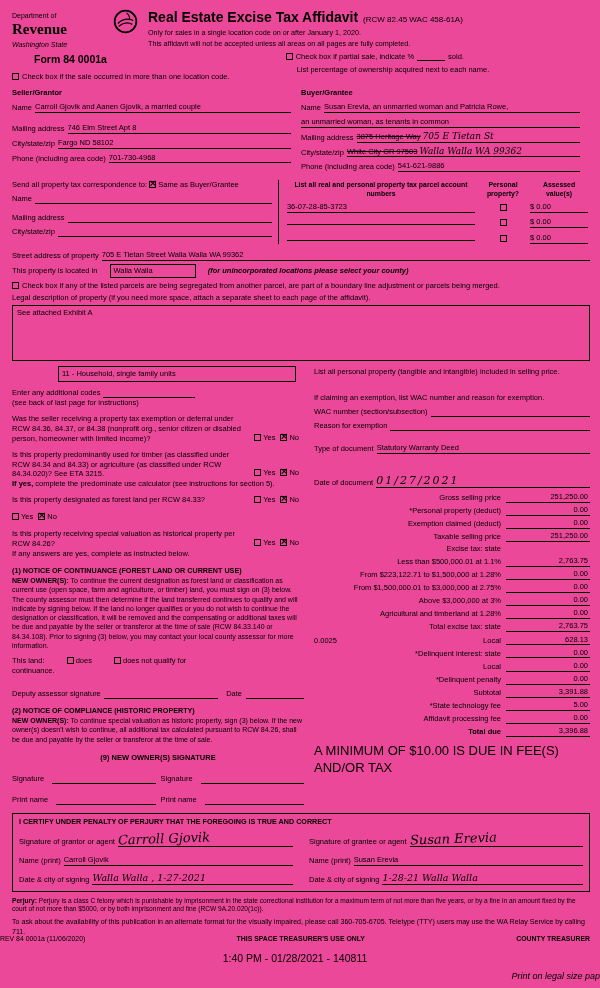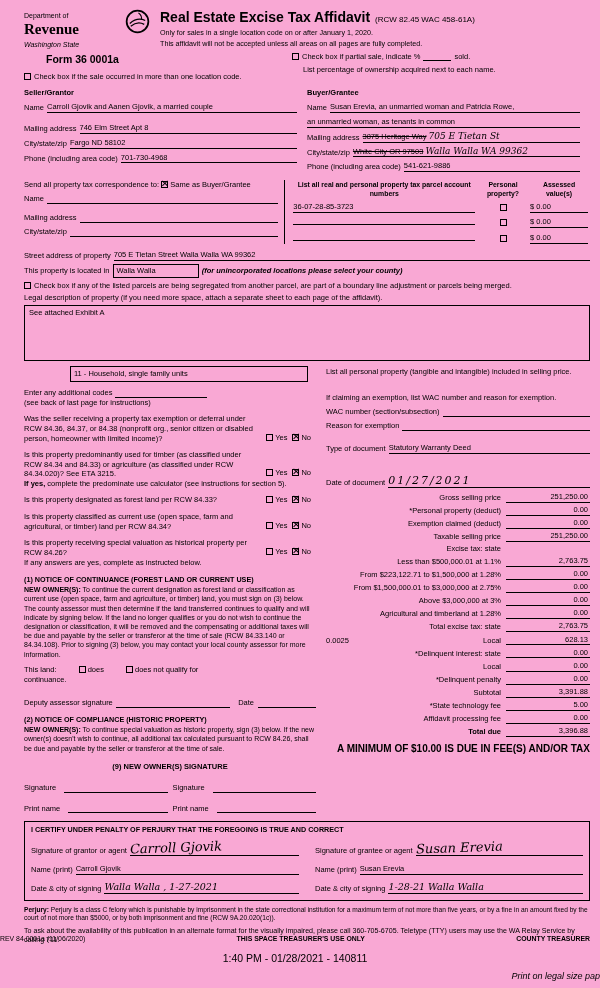--- a/index.html
+++ b/index.html
@@ -1,17 +1,17 @@
 <!DOCTYPE html>
 <html><head>
 <meta charset="utf-8">
 <style>
 *{margin:0;padding:0;box-sizing:border-box}
 html,body{background:#fff}
-.page{width:600px;height:988px;background:#f9a8d4;color:#000;font-family:"Liberation Sans","DejaVu Sans",sans-serif;font-size:7.5px;line-height:1.32;position:relative;overflow:hidden;padding:8px 10px 0 24px}
+.page{width:600px;height:988px;background:#ec4899;color:#000;font-family:"Liberation Sans","DejaVu Sans",sans-serif;font-size:7.5px;line-height:1.32;position:relative;overflow:hidden;padding:8px 10px 0 12px}
 .b{font-weight:700}
 .i{font-style:italic}
 .lbl{white-space:nowrap;padding-right:3px}
 .fill{display:inline-block;border-bottom:1px solid #000;min-height:9px;vertical-align:baseline}
 .grow{flex:1}
 .frow{display:flex;align-items:flex-end;margin-top:4px}
 .cb{display:inline-block;width:7px;height:7px;border:1px solid #000;position:relative;vertical-align:-1px;flex:none}
 .cb.checked::before{content:"✕";position:absolute;left:-1.5px;top:-3px;font-size:10px;font-weight:700;line-height:1}
 .hand{font-family:"DejaVu Serif",serif;font-style:italic}
 .struck{text-decoration:line-through}
@@ -44,21 +44,21 @@
 .parcels{flex:1;border-left:1px solid #000;padding-left:5px}
 .phead,.prow{display:flex}
 .phead{align-items:flex-start;font-size:6.9px;text-align:center}
 .prow{align-items:flex-end;margin-top:3.5px}
 .pc1{flex:1.45;padding:0 3px}
 .pc2{width:50px;text-align:center;padding:0 2px}
 .pc3{width:62px;padding:0 2px}
 .prow .fill{width:100%}
 .streetsec{margin-top:6px}
 .streetsec>div{margin-top:3px}
-.selbox{display:inline-block;border:1px solid #000;padding:1px 16px 1px 3px;min-width:86px;margin:0 1px}
+.selbox{display:inline-block;border:1px solid #000;padding:1px 16px 1px 3px;min-width:86px;margin:0 10px}
 .legalbox{border:1px solid #000;height:56px;margin-top:2px;padding:2px 4px}
 .main{display:flex;margin-top:5px}
 .mleft{width:302px;flex:none;padding-right:10px}
 .mright{flex:1}
 .lubox{border:1px solid #000;width:238px;margin-left:46px;padding:2px 3px}
 .addrow{display:flex;align-items:flex-end;margin-top:6px}
 .q{display:flex;margin-top:6px}
 .qt{flex:1;padding-right:5px}
 .yn{white-space:nowrap;align-self:flex-end;padding-bottom:1px}
 .yn .cb{margin-right:2px}
@@ -73,21 +73,21 @@
 .pnote{margin-top:1px}
 .exblock{margin-top:16px}
 .docrow{display:flex;align-items:flex-end;margin-top:12px}
 .datehand{font-size:11px;letter-spacing:2px;line-height:.9}
 .fin{margin-top:4px}
 .frw{display:flex;align-items:flex-end;margin-top:2.2px}
 .flabel{flex:1;text-align:right;padding-right:5px}
 .fval{width:84px;border-bottom:1px solid #000;text-align:right;padding-right:2px;min-height:9px}
 .fval.noline{border-bottom:none}
 .frate{width:56px;flex:none;text-align:left}
-.minnote{font-weight:700;text-align:right;margin-top:5px;font-size:10px}
+.minnote{font-weight:400;text-align:left;margin-top:5px;font-size:13px}
 .seeinst{text-align:center;margin-top:2px}
 .certbox{border:1px solid #000;margin-top:8px;padding:3px 6px 6px}
 .cert-title{font-weight:700;font-size:7.2px}
 .certcols{display:flex;gap:16px}
 .certcol{flex:1}
 .crow{display:flex;align-items:flex-end;margin-top:8px}
 .cursive{font-family:"DejaVu Serif",serif;font-style:italic;font-size:13px;line-height:.75;display:inline-block;transform:rotate(-2deg)}
 .handsm{font-size:9.5px;line-height:.9}
 .perjury{font-size:6.6px;margin-top:5px}
 .altnote{font-size:7.1px;margin-top:4px}
@@ -120,21 +120,21 @@
         <span class="title">Real Estate Excise Tax Affidavit</span>
         <span class="rcw">(RCW 82.45 WAC 458-61A)</span>
       </div>
       <div class="sub">Only for sales in a single location code on or after January 1, 2020.</div>
       <div class="sub">This affidavit will not be accepted unless all areas on all pages are fully completed.</div>
     </div>
   </div>
 
   <div class="band">
     <div class="band-left">
-      <div class="form-number">Form 36 0001a</div>
+      <div class="form-number">Form 84 0001a</div>
       <div class="checkline">
         <span class="cb"></span>
         <span>Check box if the sale occurred in more than one location code.</span>
       </div>
     </div>
     <div class="band-right">
       <div class="checkline">
         <span class="cb"></span>
         <span>Check box if partial sale, indicate %</span>
         <span class="fill" style="width:28px"></span>
@@ -275,21 +275,20 @@
       <div><span class="b">If yes,</span><span> complete the predominate use calculator (see instructions for section 5).</span></div>
 
       <div class="q">
         <span class="qt">Is this property designated as forest land per RCW 84.33?</span>
         <span class="yn">
           <span class="cb"></span><span class="ynl">Yes</span><span class="cb checked"></span><span class="ynl">No</span>
         </span>
       </div>
 
       <div class="q">
-        <span class="qt">Is this property classified as current use (open space, farm and agricultural, or timber) land per RCW 84.34?</span>
         <span class="yn">
           <span class="cb"></span><span class="ynl">Yes</span><span class="cb checked"></span><span class="ynl">No</span>
         </span>
       </div>
 
       <div class="q">
         <span class="qt">Is this property receiving special valuation as historical property per RCW 84.26?</span>
         <span class="yn">
           <span class="cb"></span><span class="ynl">Yes</span><span class="cb checked"></span><span class="ynl">No</span>
         </span>

